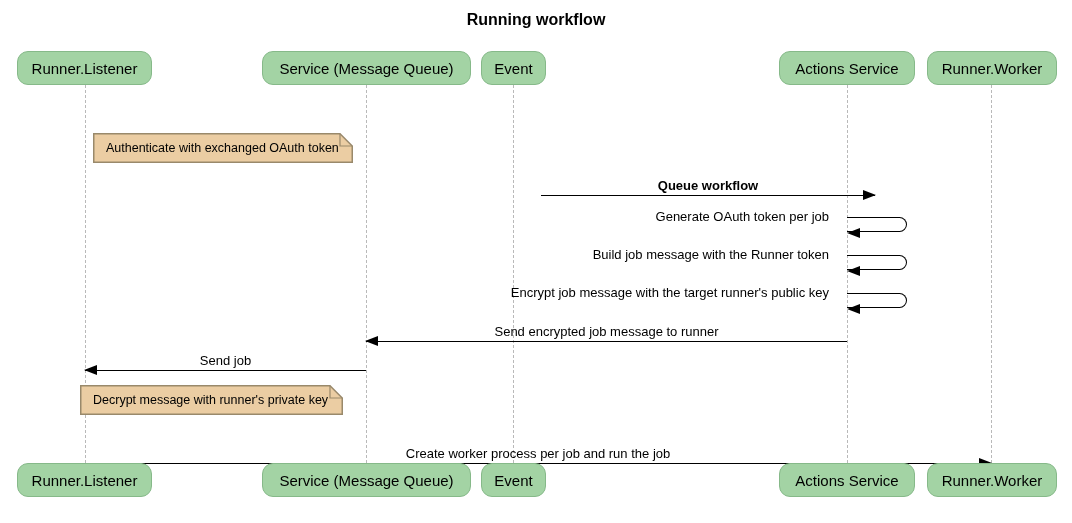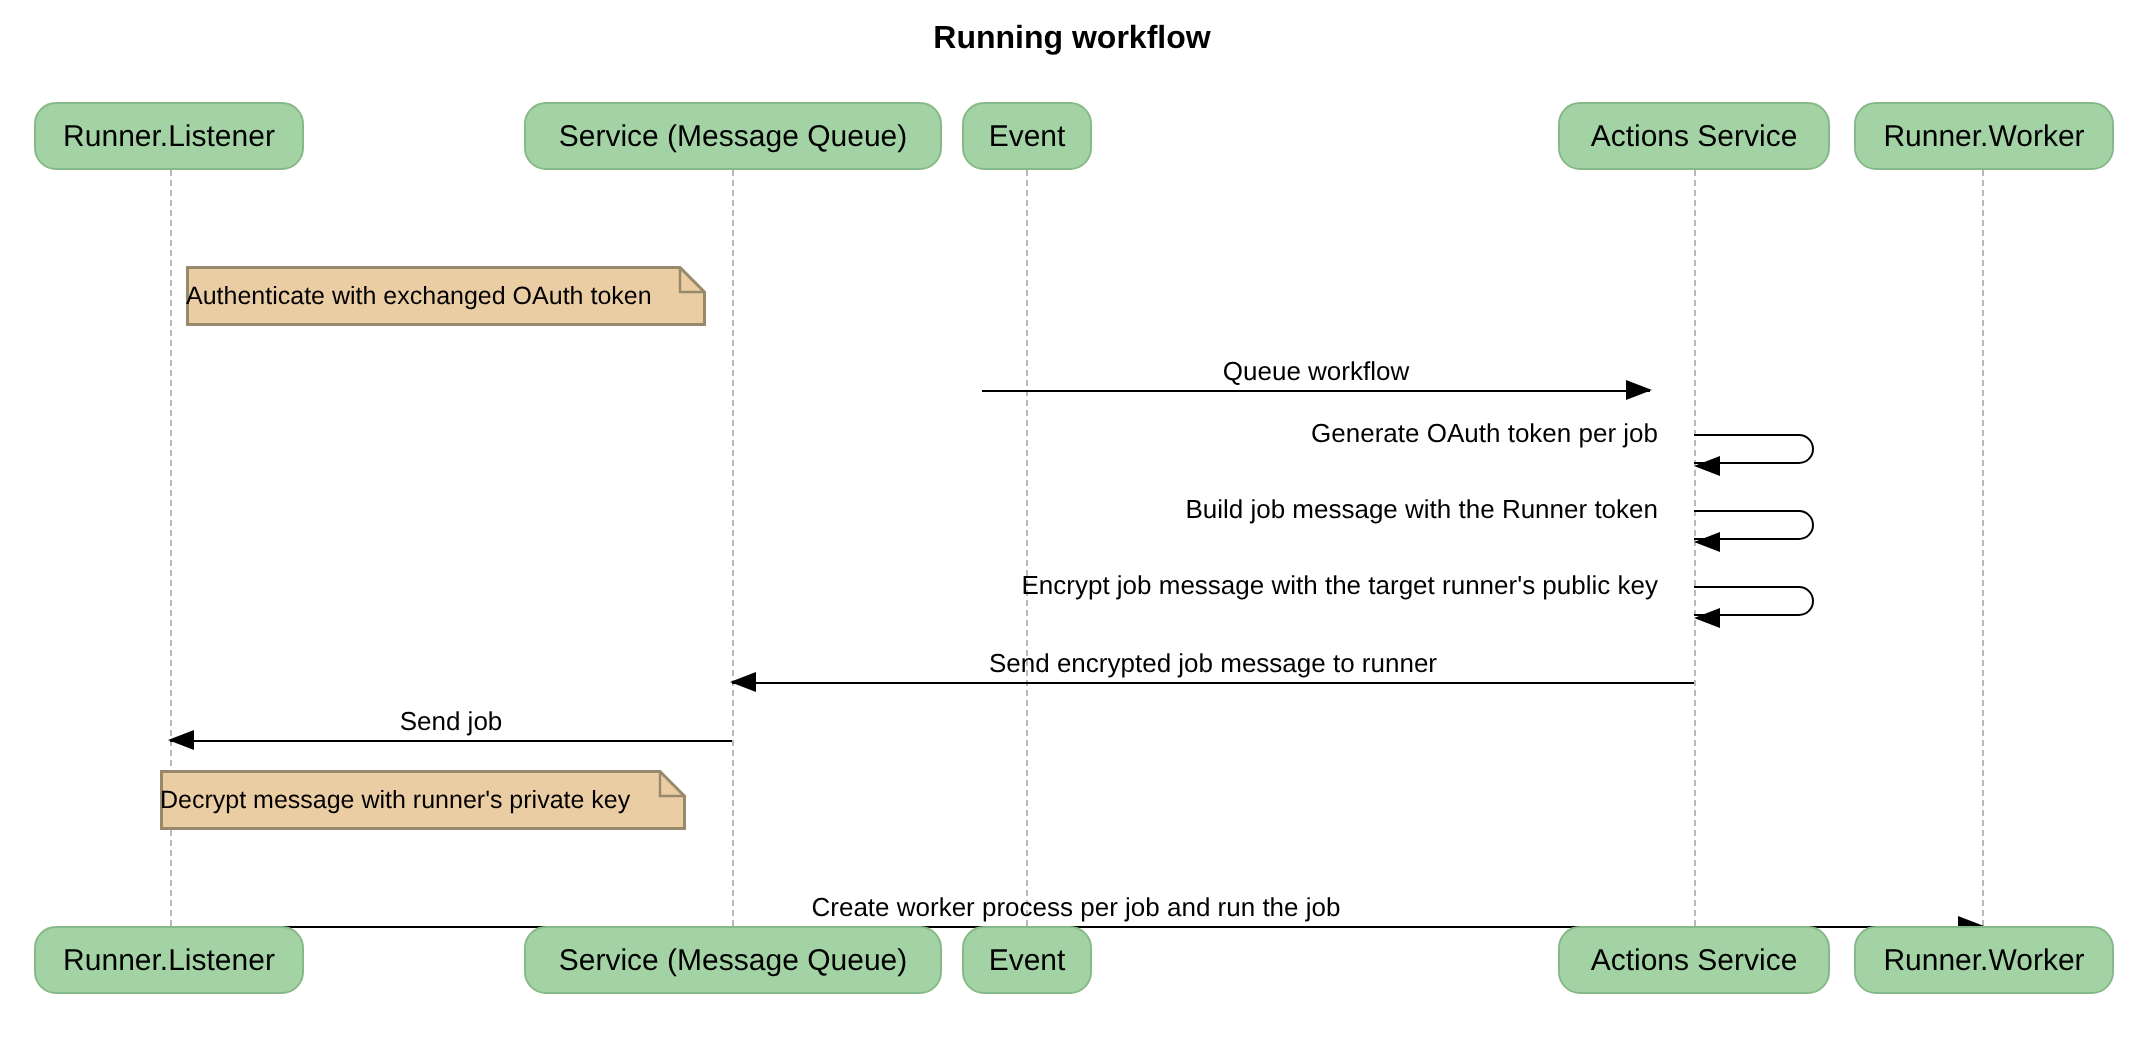--- a/index.html
+++ b/index.html
@@ -67,21 +67,21 @@
     left:0; bottom:-7px;
     border-width:5px 13px 5px 0;
     border-color:transparent var(--line) transparent transparent;
   }
   .note { position:absolute; }
   .note svg { position:absolute; left:0; top:0; display:block; }
   .note-body { fill:var(--note-fill); stroke:var(--note-border); stroke-width:1.5; }
   .note-fold { fill:none; stroke:var(--note-border); stroke-width:1.2; }
   .note .txt {
     position:absolute; left:0; top:0; width:100%; height:100%;
-    display:flex; align-items:center; padding-left:0;
+    display:flex; align-items:center; padding-left:13px;
     font-size:12.5px; white-space:nowrap;text-align:right;
   }
 </style>
 </head>
 <body>
 
 <div id="stage">
 
   <div class="title">Running workflow</div>
 
@@ -99,21 +99,21 @@
 
 
   <div class="note" style="left:93px;top:133px;width:260px;height:30px;">
     <svg width="260" height="30">
       <path class="note-body" d="M0.75,0.75 L247,0.75 L259.25,13 L259.25,29.25 L0.75,29.25 Z"></path>
       <path class="note-fold" d="M247,0.75 L247,13 L259.25,13"></path>
     </svg>
     <div class="txt">Authenticate with exchanged OAuth token</div>
   </div>
 
-  <div class="msg" style="left:491px;top:179px;width:334px;">
+  <div class="msg" style="left:541px;top:179px;width:334px;font-weight:bold;">
     <div class="lbl">Queue workflow</div>
     <div class="line">
         <span class="arrow right"></span>
       </div>
   </div>
 
   <div class="self-label" style="top:210px;">Generate OAuth token per job</div>
   <div class="self-loop" style="top:217px;">
       <span class="arrow"></span>
     </div>

